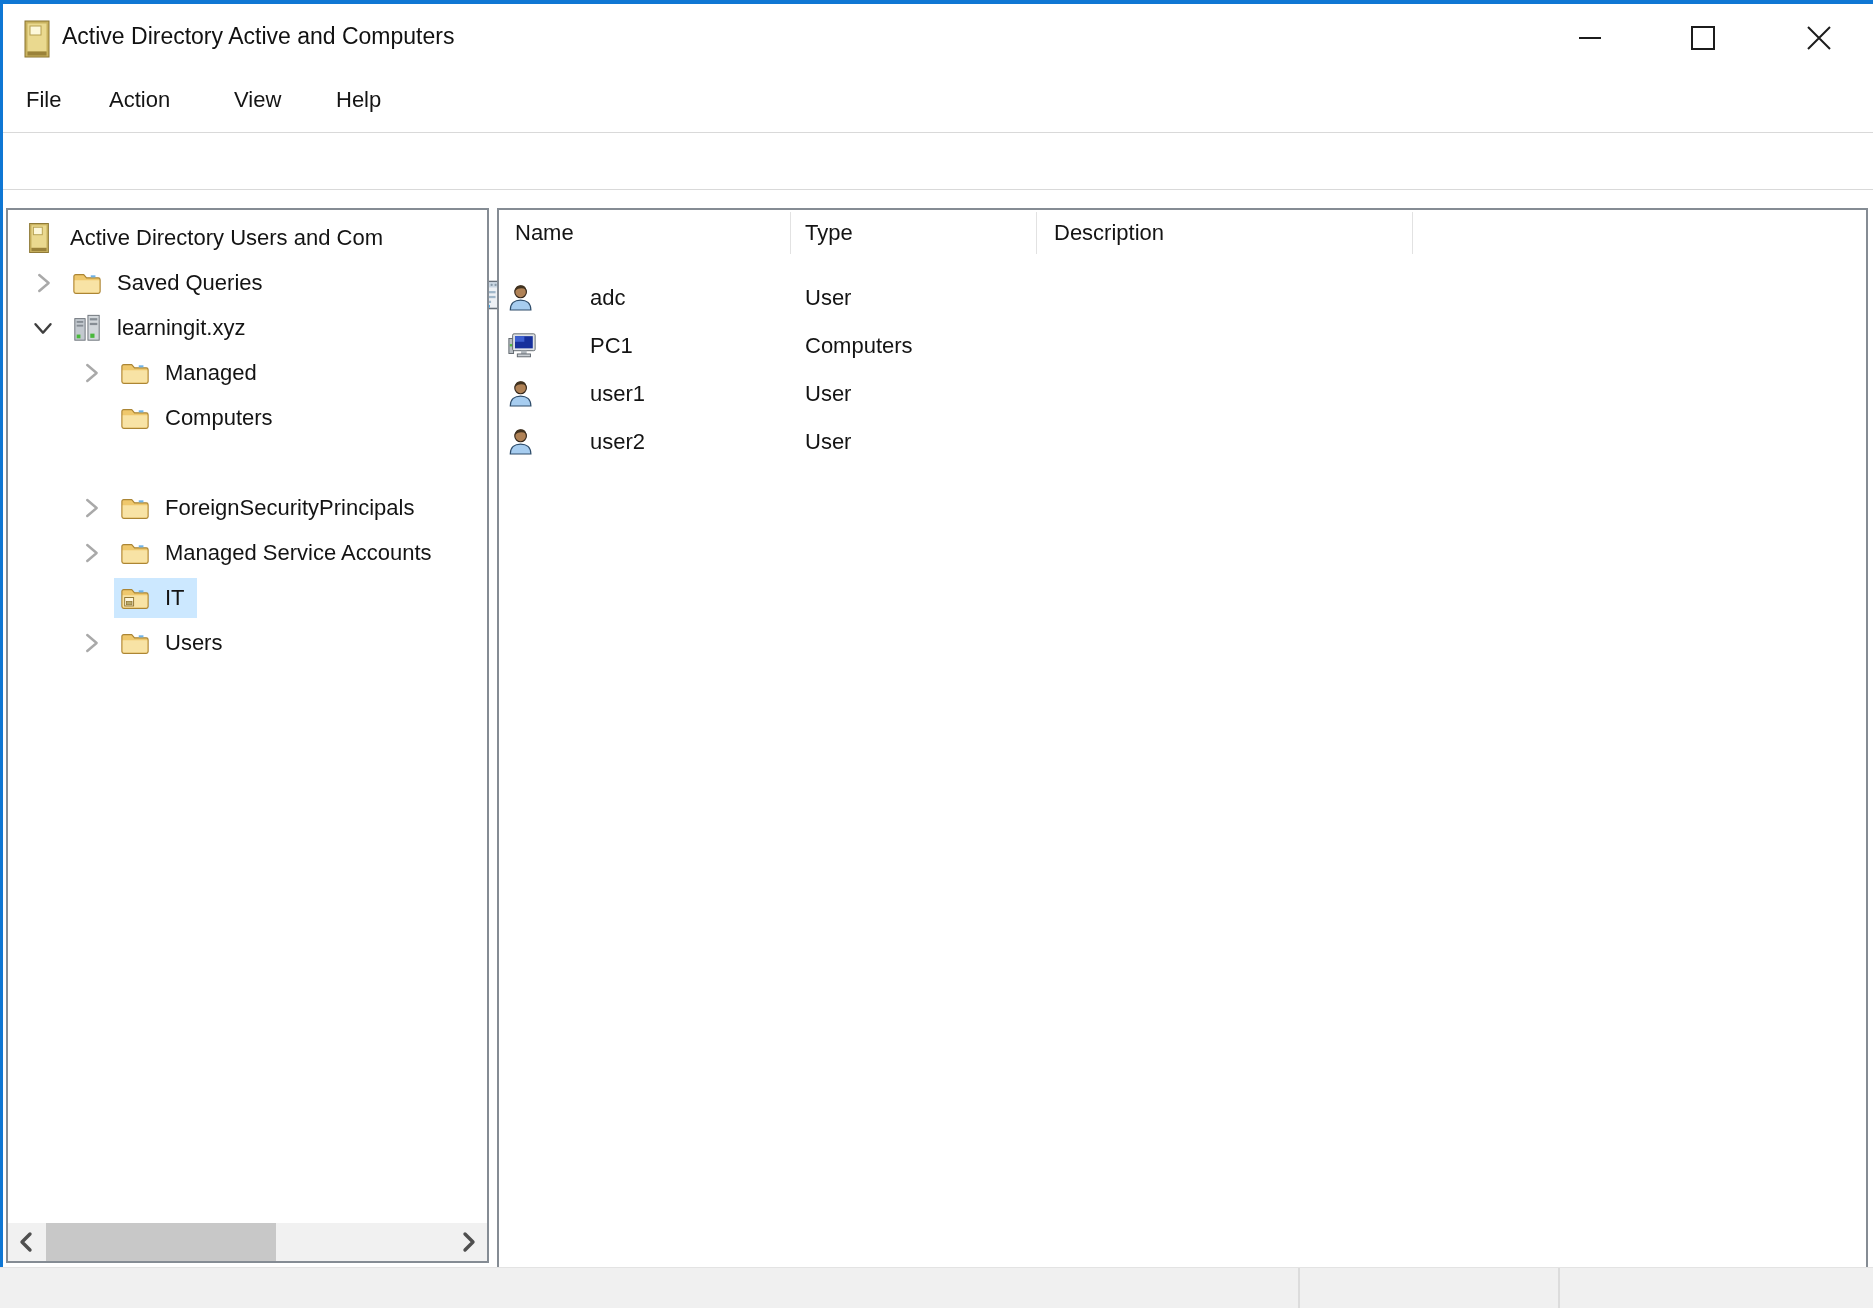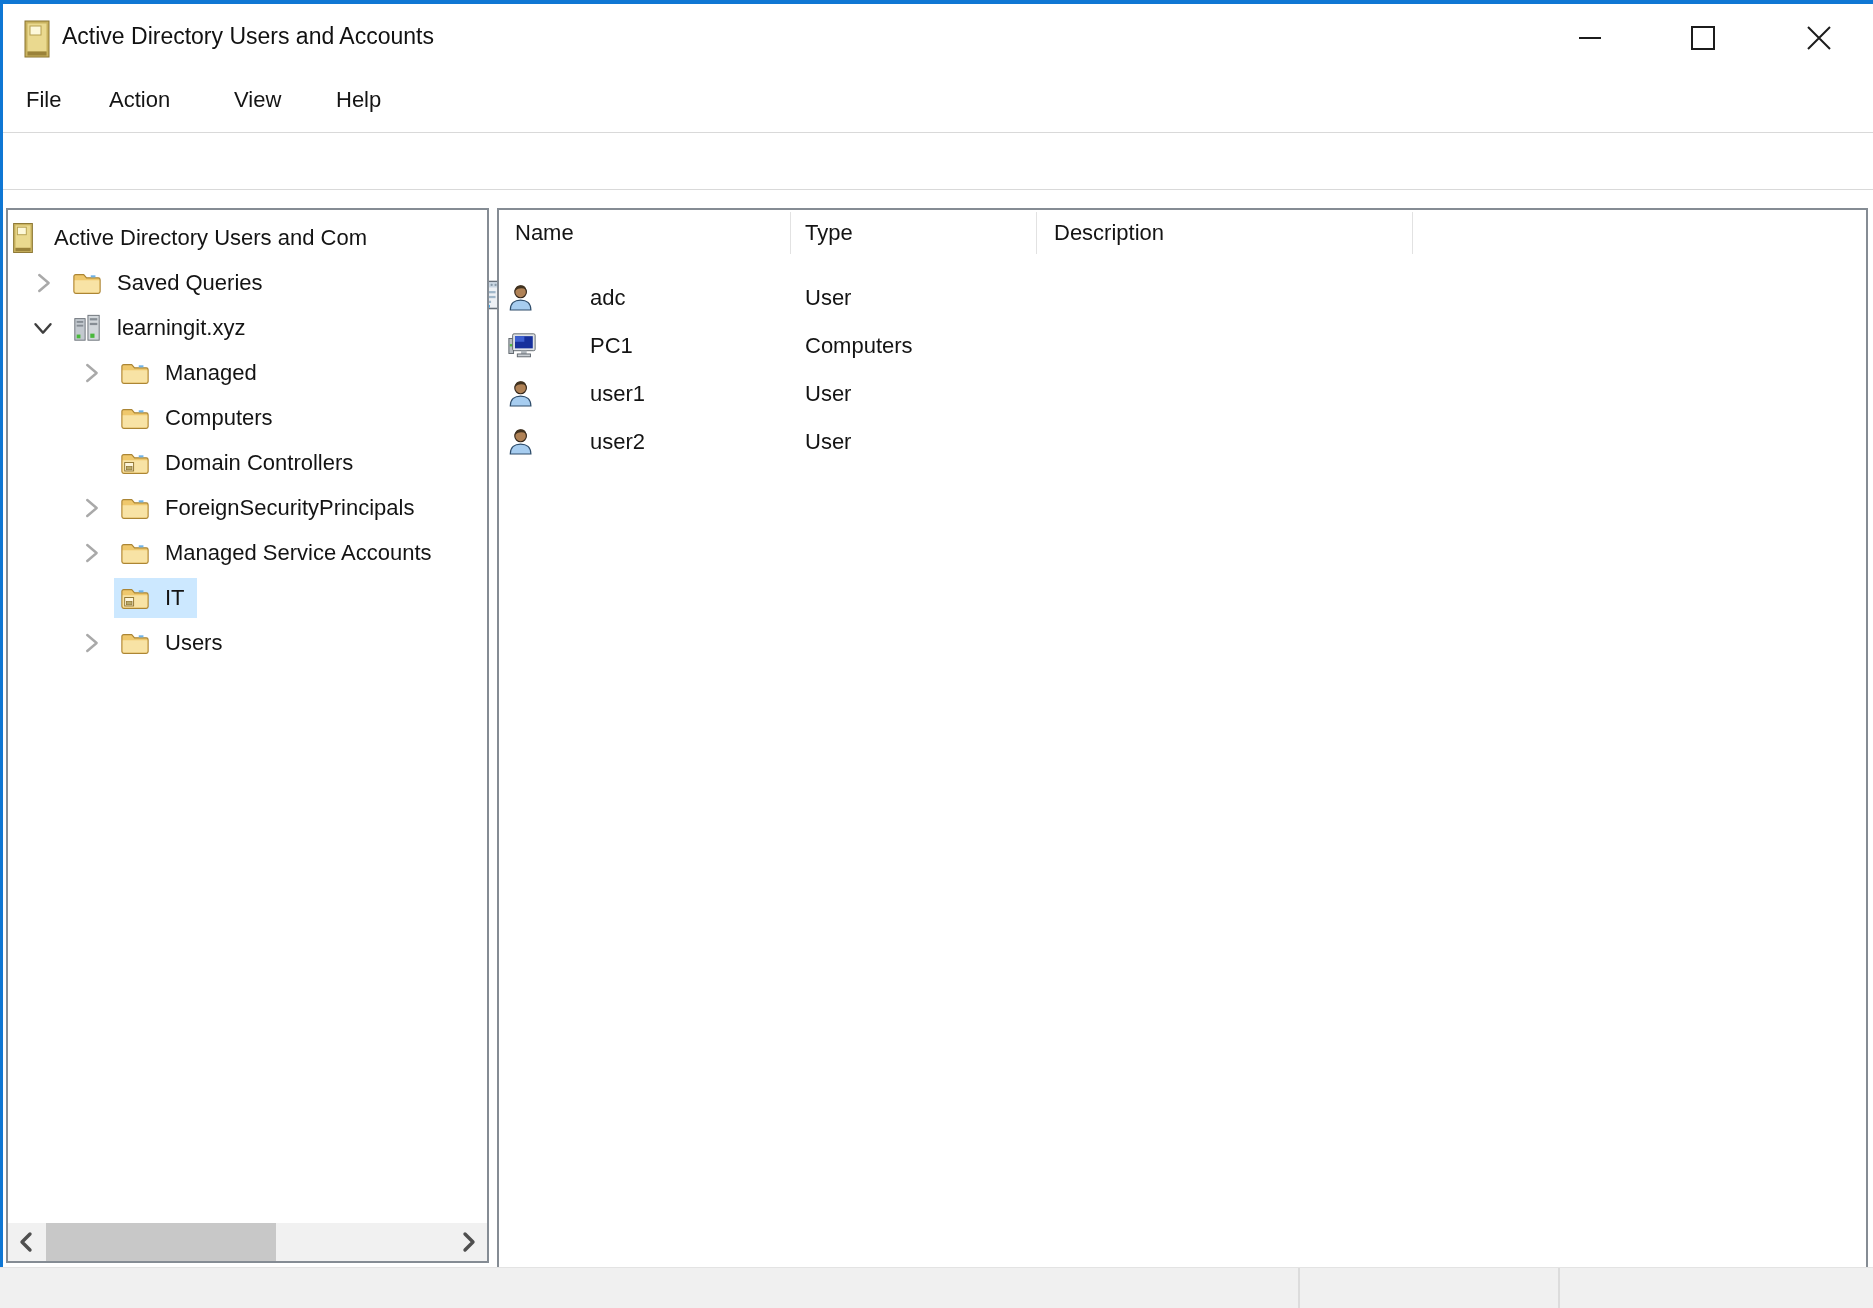--- a/index.html
+++ b/index.html
@@ -34,21 +34,21 @@
   .list-pane{position:absolute;left:497px;top:208px;width:1371px;height:1211px;background:#fff;border:2px solid #858c94;box-sizing:border-box;overflow:hidden;}
 
   
   .tree{padding-top:5px;}
   .tree-row{position:relative;height:45px;display:flex;align-items:center;white-space:nowrap;cursor:default;}
   .tree-row .chev{width:44px;height:32px;flex:0 0 44px;display:flex;align-items:center;}
   .tree-row .chev svg{width:30px;height:30px;}
   .tree-row .t-icon{width:30px;height:30px;flex:0 0 30px;margin-right:15px;}
   .tree-row .t-icon svg{width:30px;height:30px;display:block;}
   .tree-row .t-label{font-size:22px;color:#141414;}
-  .lvl0{padding-left:0;} .lvl1{padding-left:20px;} .lvl2{padding-left:68px;}
+  .lvl0{padding-left:16px;} .lvl1{padding-left:20px;} .lvl2{padding-left:68px;}
   .lvl0 .t-icon{margin-right:16px;}
   .tree-row .selwrap{display:flex;align-items:center;padding:5px 12px 5px 6px;margin-left:-6px;}
   .tree-row.selected .selwrap{background:#cce8ff;}
 
   
   .hscroll{position:absolute;left:0;right:0;bottom:0;height:38px;background:#f1f1f1;}
   .hs-arrow{position:absolute;top:0;width:38px;height:38px;border:0;background:#f1f1f1;padding:0;cursor:pointer;}
   .hs-arrow svg{width:38px;height:38px;}
   .hs-left{left:0;} .hs-right{right:0;}
   .hs-thumb{position:absolute;left:38px;top:0;width:230px;height:38px;background:#c8c8c8;cursor:pointer;}
@@ -77,21 +77,21 @@
 
   <div class="titlebar">
     <span class="app-icon">
       <svg viewBox="0 0 30 38">
         <rect x="3" y="1" width="24" height="36" fill="#c9b25f" stroke="#8a7430"></rect>
         <rect x="5.5" y="3.5" width="19" height="28" fill="#ead98f"></rect>
         <rect x="8" y="6" width="11" height="9" fill="#fdf8da" stroke="#b5a050"></rect>
         <rect x="5.5" y="31.5" width="19" height="4" fill="#9a823a"></rect>
       </svg>
     </span>
-    <span class="title-text">Active Directory Users and Accounts</span>
+    <span class="title-text">Active Directory Active and Computers</span>
     <button class="winbtn btn-min" title="">
       <svg viewBox="0 0 48 48">
           <line x1="13" y1="24" x2="35" y2="24" stroke="#1c1c1c" stroke-width="2"></line>
         </svg>
     </button>
     <button class="winbtn btn-max" title="">
       <svg viewBox="0 0 48 48">
           <rect x="13" y="13" width="22" height="22" fill="none" stroke="#1c1c1c" stroke-width="2"></rect>
         </svg>
     </button>
@@ -361,32 +361,20 @@
                 <path d="M2 9 c0-1.2 .8-2 2-2 h8.5 l3 3.5 H28 c1.2 0 2 .8 2 2 v12.5 c0 1.2-.8 2-2 2 H4 c-1.2 0-2-.8-2-2 z" fill="#efc86d" stroke="#ab8534" stroke-width="1.2"></path>
                 <path d="M2.9 13 h26.2 v11.5 c0 .9-.7 1.6-1.6 1.6 H4.5 c-.9 0-1.6-.7-1.6-1.6 z" fill="#f8e3a5"></path>
                 <rect x="20" y="7.8" width="5" height="2.2" fill="#6fb3e8"></rect>
               </svg>
             </span>
             <span class="t-label">Computers</span>
           </span>
         </div>
         <div class="tree-row lvl2">
           <span class="chev"></span>
-          <span class="selwrap">
-            <span class="t-icon">
-              <svg viewBox="0 0 32 32">
-                <path d="M2 9 c0-1.2 .8-2 2-2 h8.5 l3 3.5 H28 c1.2 0 2 .8 2 2 v12.5 c0 1.2-.8 2-2 2 H4 c-1.2 0-2-.8-2-2 z" fill="#efc86d" stroke="#ab8534" stroke-width="1.2"></path>
-                <path d="M2.9 13 h26.2 v11.5 c0 .9-.7 1.6-1.6 1.6 H4.5 c-.9 0-1.6-.7-1.6-1.6 z" fill="#f8e3a5"></path>
-                <rect x="20" y="7.8" width="5" height="2.2" fill="#6fb3e8"></rect>
-                <rect x="5" y="15.5" width="9.5" height="9" fill="#fdf6dd" stroke="#8f7430"></rect>
-                <rect x="6.8" y="19.8" width="6" height="3.4" fill="#b8a96a" stroke="#8f7430" stroke-width="0.8"></rect>
-              </svg>
-            </span>
-            <span class="t-label">Domain Controllers</span>
-          </span>
         </div>
         <div class="tree-row lvl2">
           <span class="chev">
             <svg viewBox="0 0 32 32">
               <path d="M12 7.5 L22 16 L12 24.5" fill="none" stroke="#a9a9a9" stroke-width="2.6" stroke-linecap="round" stroke-linejoin="round"></path>
             </svg>
           </span>
           <span class="selwrap">
             <span class="t-icon">
               <svg viewBox="0 0 32 32">

